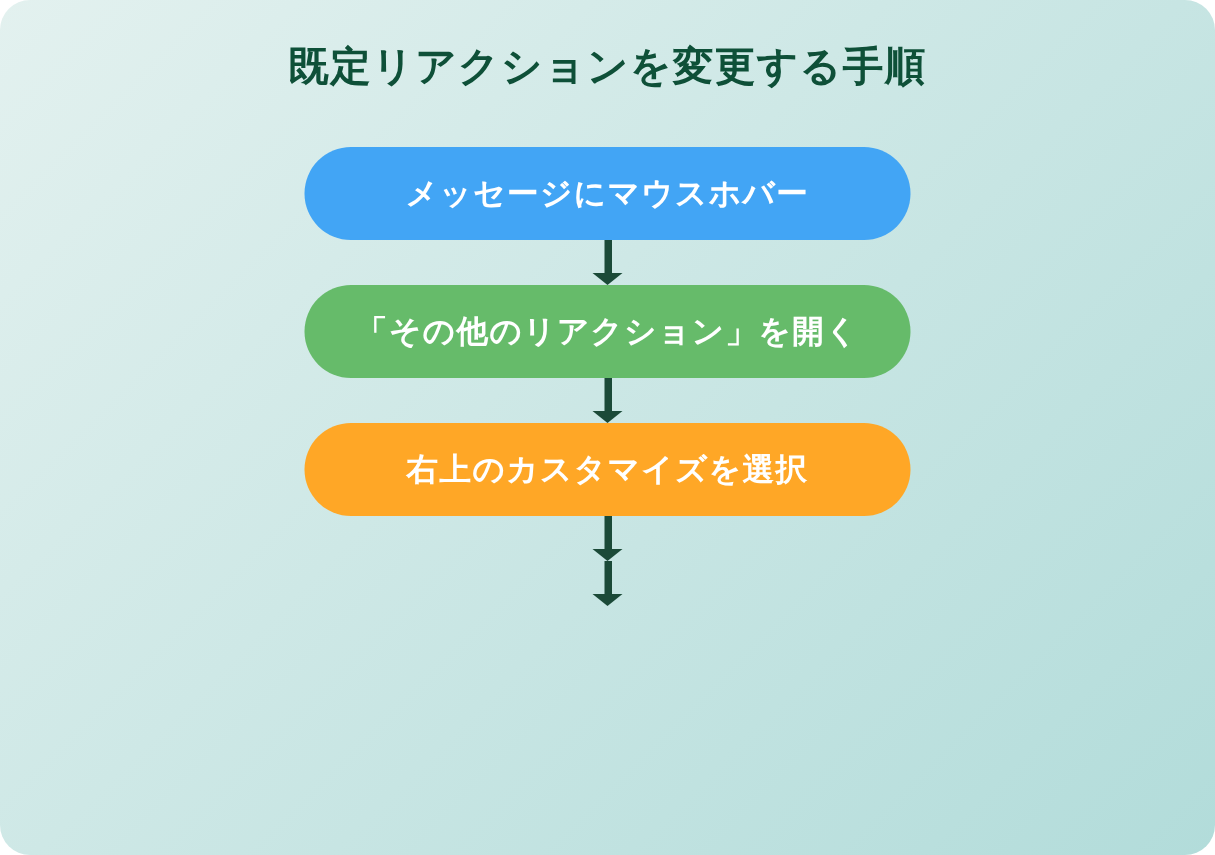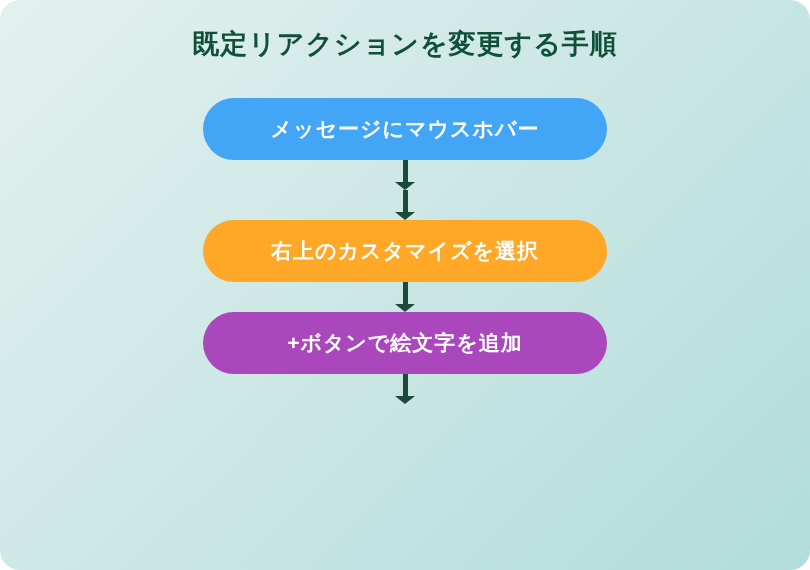--- a/index.html
+++ b/index.html
@@ -74,34 +74,34 @@
 
   <div class="flow">
 
     <div class="step" style="background-color: rgb(66, 165, 245); color: rgb(255, 255, 255);">メッセージにマウスホバー</div>
 
     <div class="arrow">
       <div class="arrow-stem" style="background-color: rgb(27, 74, 56);"></div>
       <div class="arrow-head" style="border-top-color: rgb(27, 74, 56);"></div>
     </div>
 
+    <div class="step" style="background-color: rgb(102, 187, 106); color: rgb(255, 255, 255);">「その他のリアクション」を開く</div>
 
     <div class="arrow">
       <div class="arrow-stem" style="background-color: rgb(27, 74, 56);"></div>
       <div class="arrow-head" style="border-top-color: rgb(27, 74, 56);"></div>
     </div>
 
     <div class="step" style="background-color: rgb(255, 167, 38); color: rgb(255, 255, 255); text-align: center;">右上のカスタマイズを選択</div>
 
     <div class="arrow">
       <div class="arrow-stem" style="background-color: rgb(27, 74, 56);"></div>
       <div class="arrow-head" style="border-top-color: rgb(27, 74, 56);"></div>
     </div>
 
-    <div class="step" style="background-color: rgb(171, 71, 188); color: rgb(255, 255, 255);">+ボタンで絵文字を追加</div>
 
     <div class="arrow">
       <div class="arrow-stem" style="background-color: rgb(27, 74, 56);"></div>
       <div class="arrow-head" style="border-top-color: rgb(27, 74, 56);"></div>
     </div>
 
 
   </div>
 </div>
 

